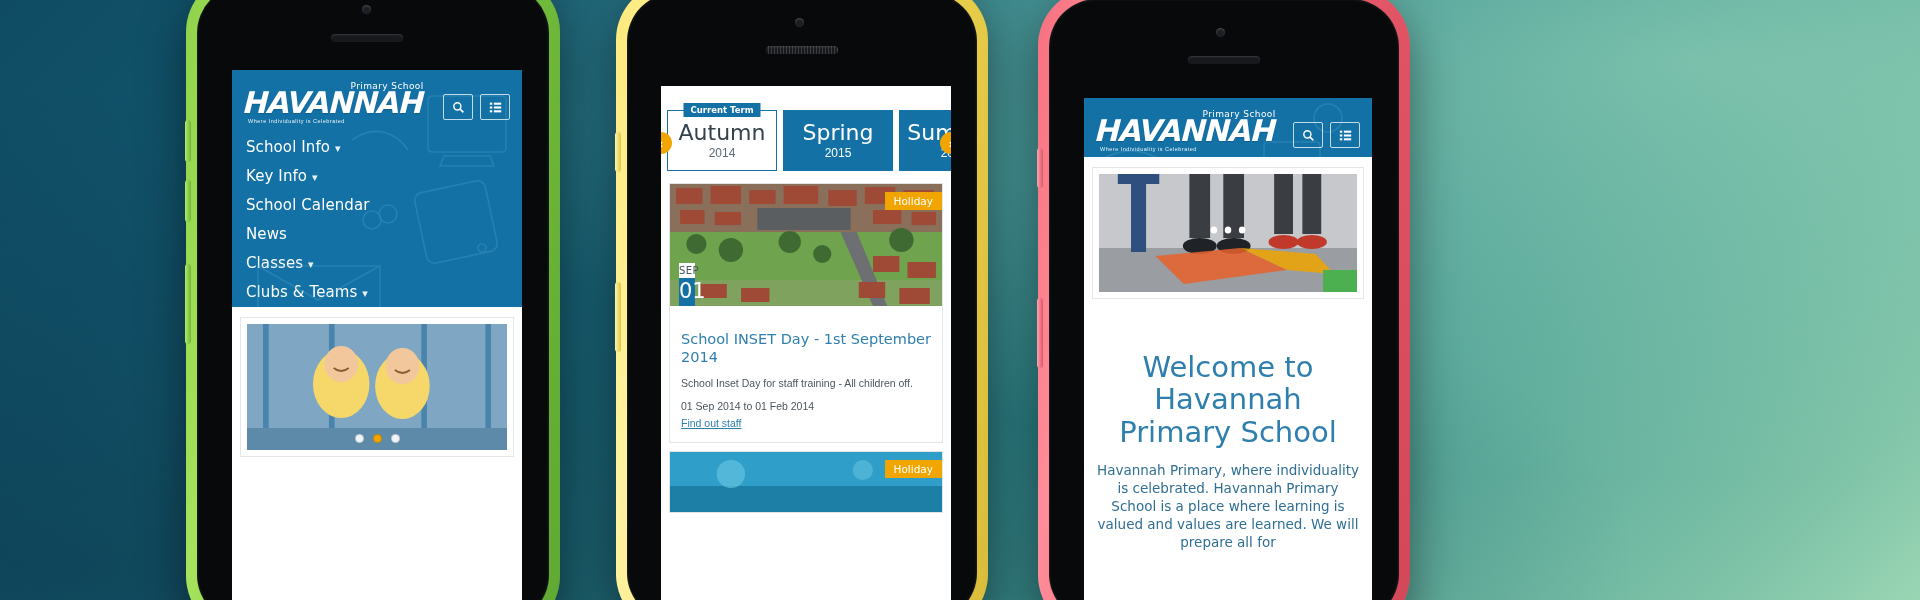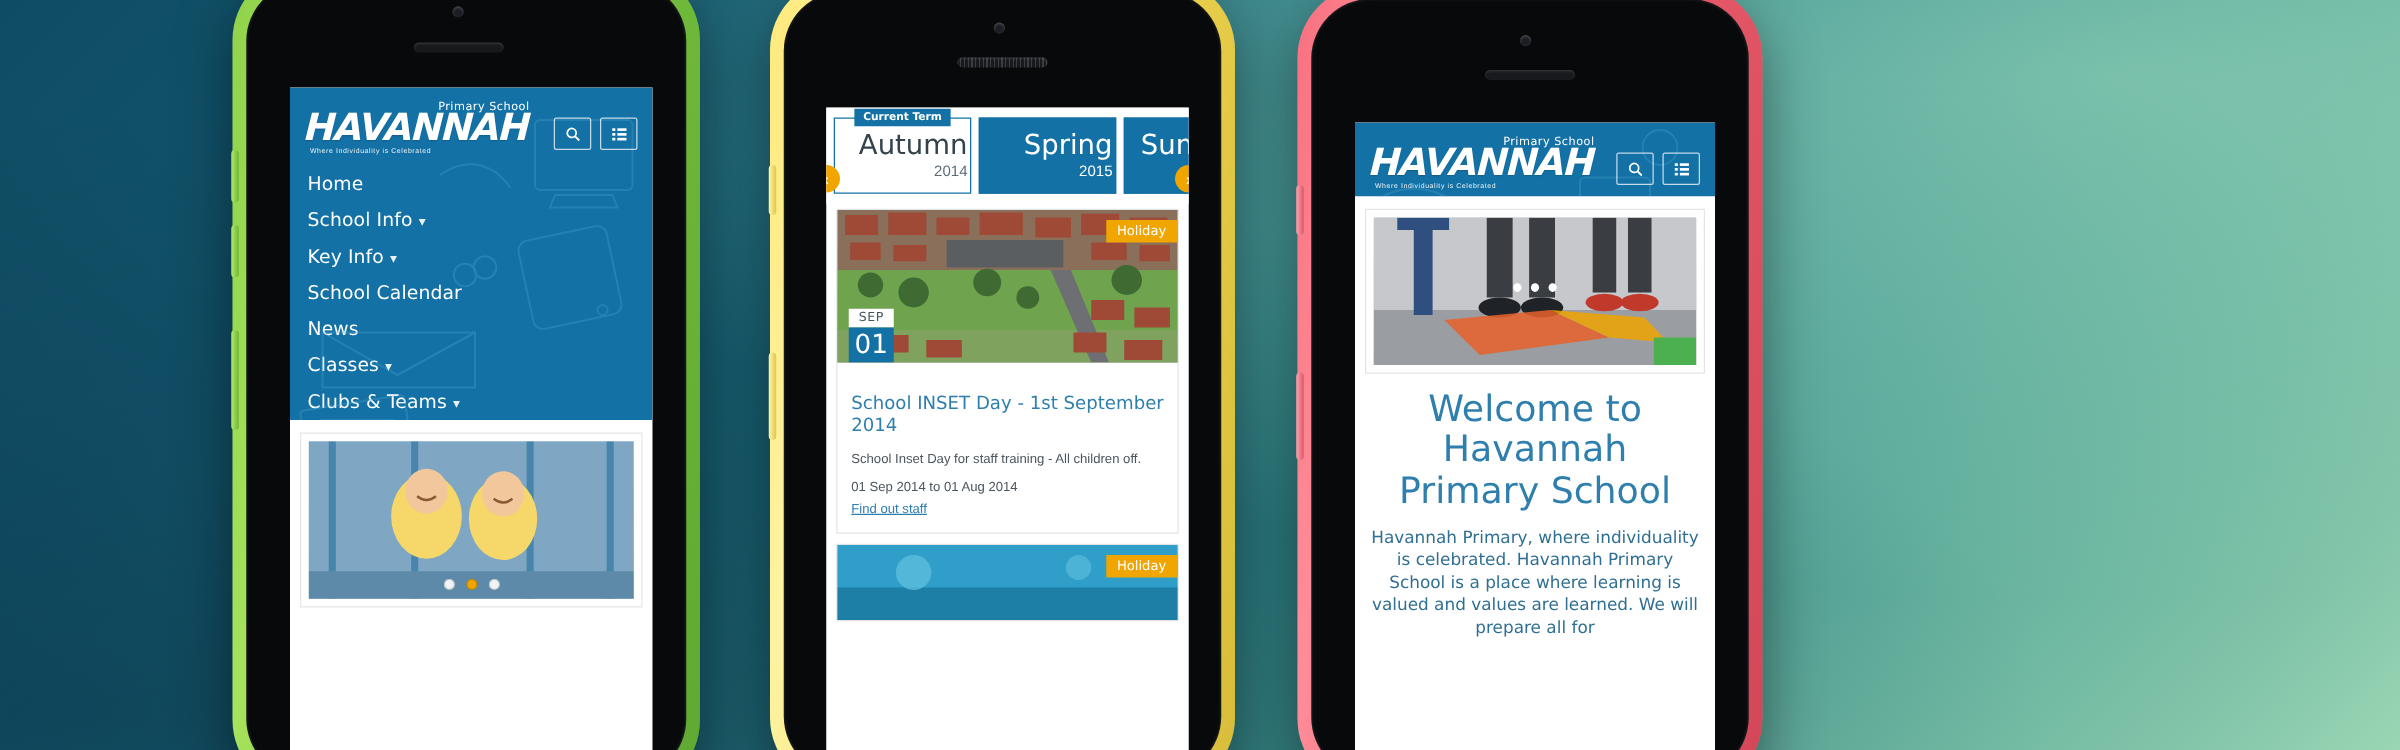--- a/index.html
+++ b/index.html
@@ -89,59 +89,59 @@
      background:linear-gradient(#9cc5de,#6f9fbd); }
   .dots { position:absolute; bottom:7px; left:0; right:0; display:flex;
      gap:9px; justify-content:center; }
   .dots i { width:9px; height:9px; border-radius:50%; background:rgba(255,255,255,.9);
      border:1px solid rgba(0,0,0,.18); display:block; }
   .dots i.on { background:#f0a500; }
 
   
   .term-wrap { background:#fff; padding:8px 0 0 0; position:relative; }
   .terms { display:flex; gap:6px; padding:0 6px 8px 6px; position:relative; }
-  .term { flex:0 0 auto; width:110px; text-align:right; padding:9px 2px 10px;
-     border:1px solid #cfd6da; position:relative; background:#fff; }
+  .term { flex:0 0 auto; width:110px; text-align:center; padding:9px 2px 10px;
+     border:1px solid #cfd6da; position:relative; background:#fff;margin-top:16px; }
   .term.active { border-color:#1371a6; }
   .term.blue { background:#1371a6; border-color:#1371a6; }
   .term .nm { font-size:22px; color:#33424c; font-family:"DejaVu Sans", sans-serif; }
   .term .yr { font-size:12px; color:#5a6b76; margin-top:1px; }
   .term.blue .nm, .term.blue .yr { color:#ffffff; }
   .badge-current { position:absolute; top:-8px; left:50%; transform:translateX(-50%);
      background:#1371a6; color:#fff; font-size:8.5px; font-weight:bold; padding:2px 7px;
      white-space:nowrap; font-family:"DejaVu Sans", sans-serif; }
   .arrow { position:absolute; top:46px; width:22px; height:22px; border-radius:50%;
      background:#f0a500; color:#fff; display:flex; align-items:center; justify-content:center;
      font-size:13px; font-weight:bold; z-index:5; }
   .arrow.l { left:-11px; } .arrow.r { right:-11px; background:#f0a500; }
 
   
   .ev-card { margin:4px 8px 8px; border:1px solid #e1e5e8; background:#fff; }
   .ev-photo { height:122px; position:relative; overflow:hidden;
      background:linear-gradient(#6f8f5e,#4f6f45); }
   .ev-tag { position:absolute; right:0; top:8px; background:#f0a500; color:#fff;
      font-size:10.5px; padding:3px 9px; font-family:"DejaVu Sans", sans-serif; }
-  .ev-date { position:absolute; left:9px; bottom:0; width:36px; text-align:center;
+  .ev-date { position:absolute; left:9px; bottom:0; width:16px; text-align:center;
      font-family:"DejaVu Sans", sans-serif; }
   .ev-date .m { background:#fff; color:#46535c; font-size:10px; padding:2px 0; letter-spacing:.4px; }
   .ev-date .d { background:#1371a6; color:#fff; font-size:21px; padding:1px 0 3px; }
   .ev-body { padding:25px 11px 11px; }
   .ev-title { color:#2f7fae; font-size:14.5px; line-height:1.22;
      font-family:"DejaVu Sans", sans-serif; }
   .ev-desc { color:#4c565e; font-size:10.5px; margin-top:10px; line-height:1.35; }
   .ev-when { color:#4c565e; font-size:10.5px; margin-top:9px; }
   .ev-more { color:#2f7fae; font-size:10.5px; margin-top:5px; text-decoration:underline;
      display:inline-block; }
   .ev-photo2 { height:60px; background:linear-gradient(#2d9fcb,#1b7fa8); position:relative; }
 
   
   .hero3 { margin:10px 8px 0; background:#fff; border:1px solid #e3e6e8; padding:6px; }
   .hero3 .photo { height:118px; position:relative; overflow:hidden;
      background:linear-gradient(#b9bcc0,#7e8287); }
-  .welcome { text-align:center; padding:12px 10px 6px; }
+  .welcome { text-align:center; padding:12px 10px 6px;margin-top:40px; }
   .welcome h1 { color:#2f7fae; font-size:29px; line-height:1.13; font-weight:normal;
      font-family:"DejaVu Sans", sans-serif; }
   .welcome p { color:#2f6f94; font-size:13.5px; line-height:1.34; margin-top:12px;
      font-family:"DejaVu Sans", sans-serif; }
 </style>
 </head>
 <body>
 
 <div class="bg-sheen"></div>
 
@@ -191,21 +191,20 @@
               <rect x="1" y="6.7" width="3" height="2.6"></rect>
                   <rect x="6" y="6.7" width="9" height="2.6"></rect>
               <rect x="1" y="11.4" width="3" height="2.6"></rect>
                   <rect x="6" y="11.4" width="9" height="2.6"></rect>
                 </g>
             </svg>
           </div>
         </div>
       </div>
       <div class="navlist">
-        <a href="#"><span>Home</span> <span class="car"></span></a>
         <a href="#"><span>School Info</span> <span class="car">▾</span></a>
         <a href="#"><span>Key Info</span> <span class="car">▾</span></a>
         <a href="#"><span>School Calendar</span></a>
         <a href="#"><span>News</span></a>
         <a href="#"><span>Classes</span> <span class="car">▾</span></a>
         <a href="#"><span>Clubs &amp; Teams</span> <span class="car">▾</span></a>
       </div>
     </div>
 
     <div class="carousel">
@@ -303,21 +302,21 @@
         </svg>
         <div class="ev-tag">Holiday</div>
         <div class="ev-date">
           <div class="m">SEP</div>
           <div class="d">01</div>
         </div>
       </div>
       <div class="ev-body">
         <div class="ev-title">School INSET Day - 1st September 2014</div>
         <div class="ev-desc">School Inset Day for staff training - All children off.</div>
-        <div class="ev-when">01 Sep 2014 to 01 Aug 2014</div>
+        <div class="ev-when">01 Sep 2014 to 01 Feb 2014</div>
         <a class="ev-more" href="#">Find out staff</a>
       </div>
     </div>
 
     <div class="ev-card">
       <div class="ev-photo2">
         <svg width="100%" height="100%" viewBox="0 0 268 60" preserveAspectRatio="none">
           <rect width="268" height="60" fill="#2f9ec9"></rect>
           <rect y="34" width="268" height="26" fill="#1d7fa6"></rect>
           <circle cx="60" cy="22" r="14" fill="#63c2e0" opacity=".7"></circle>

